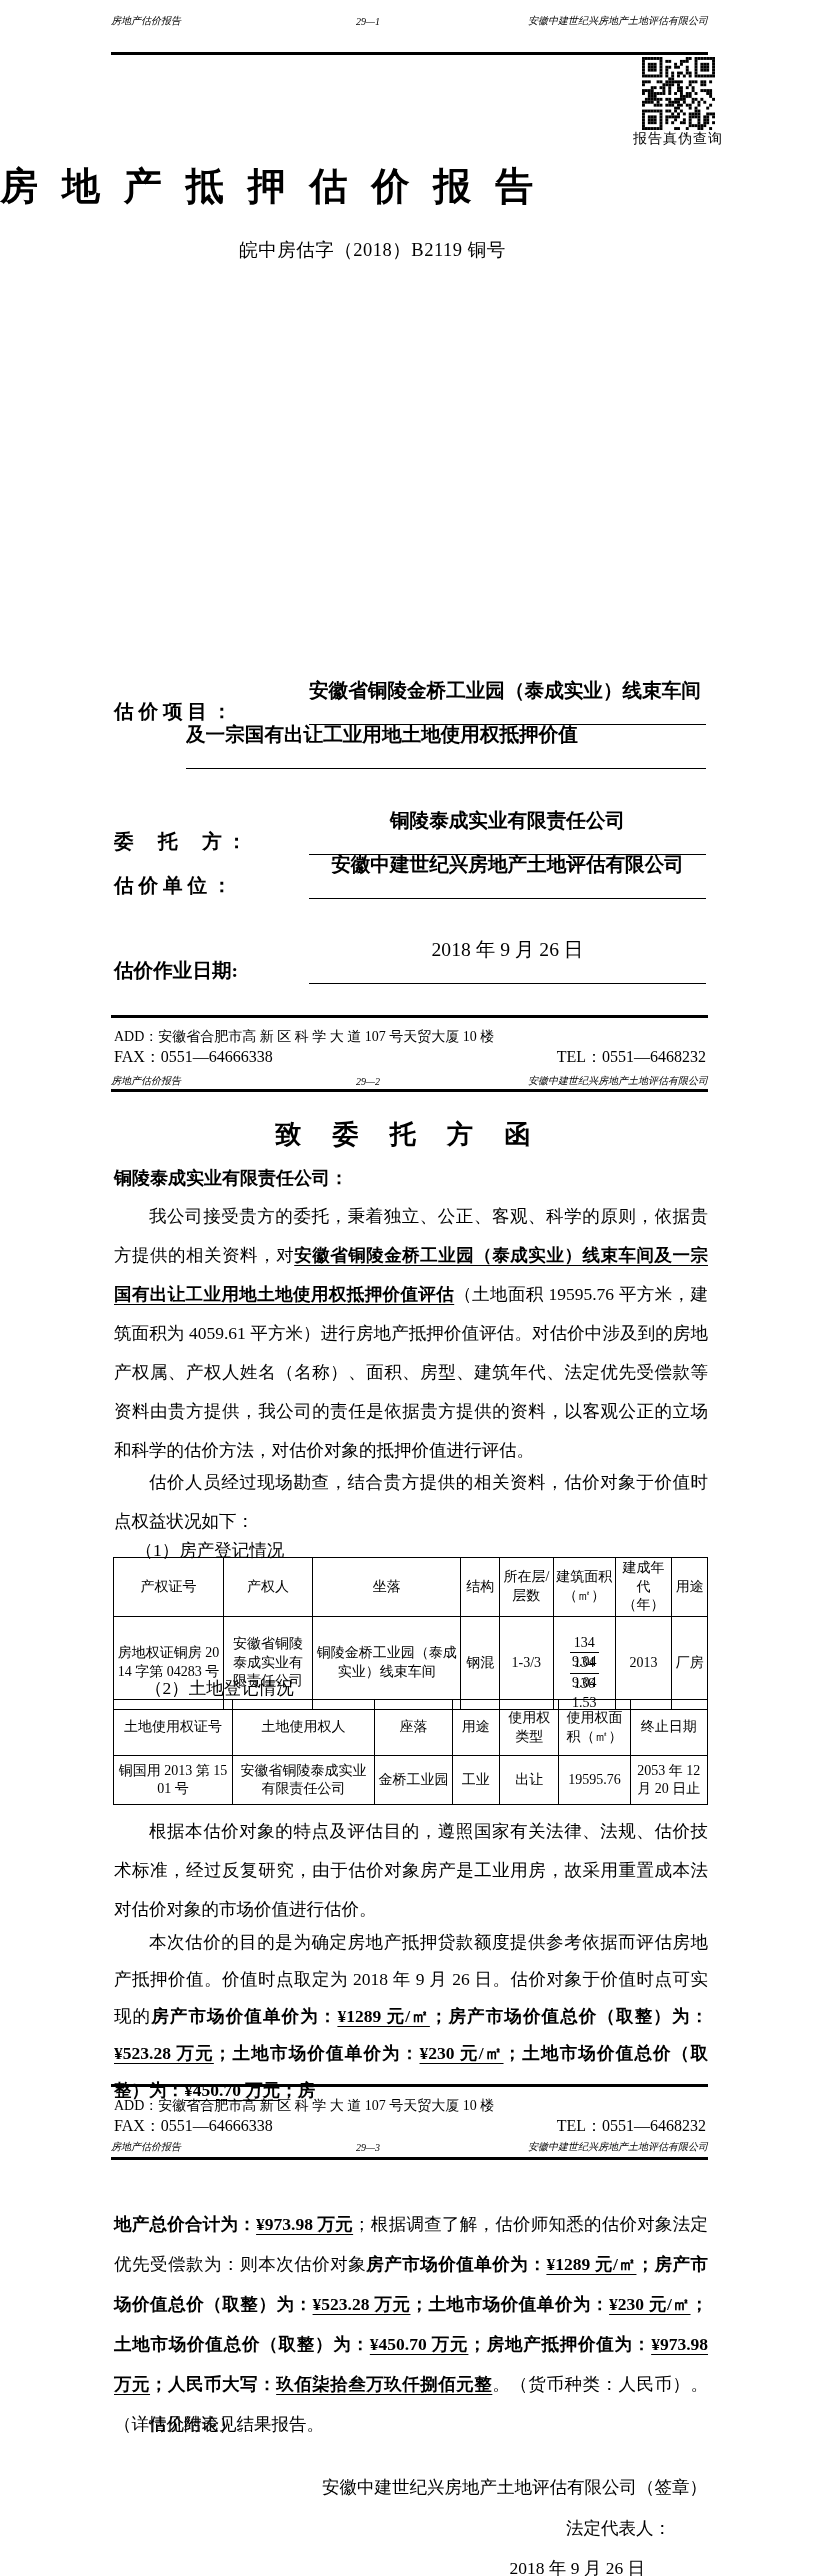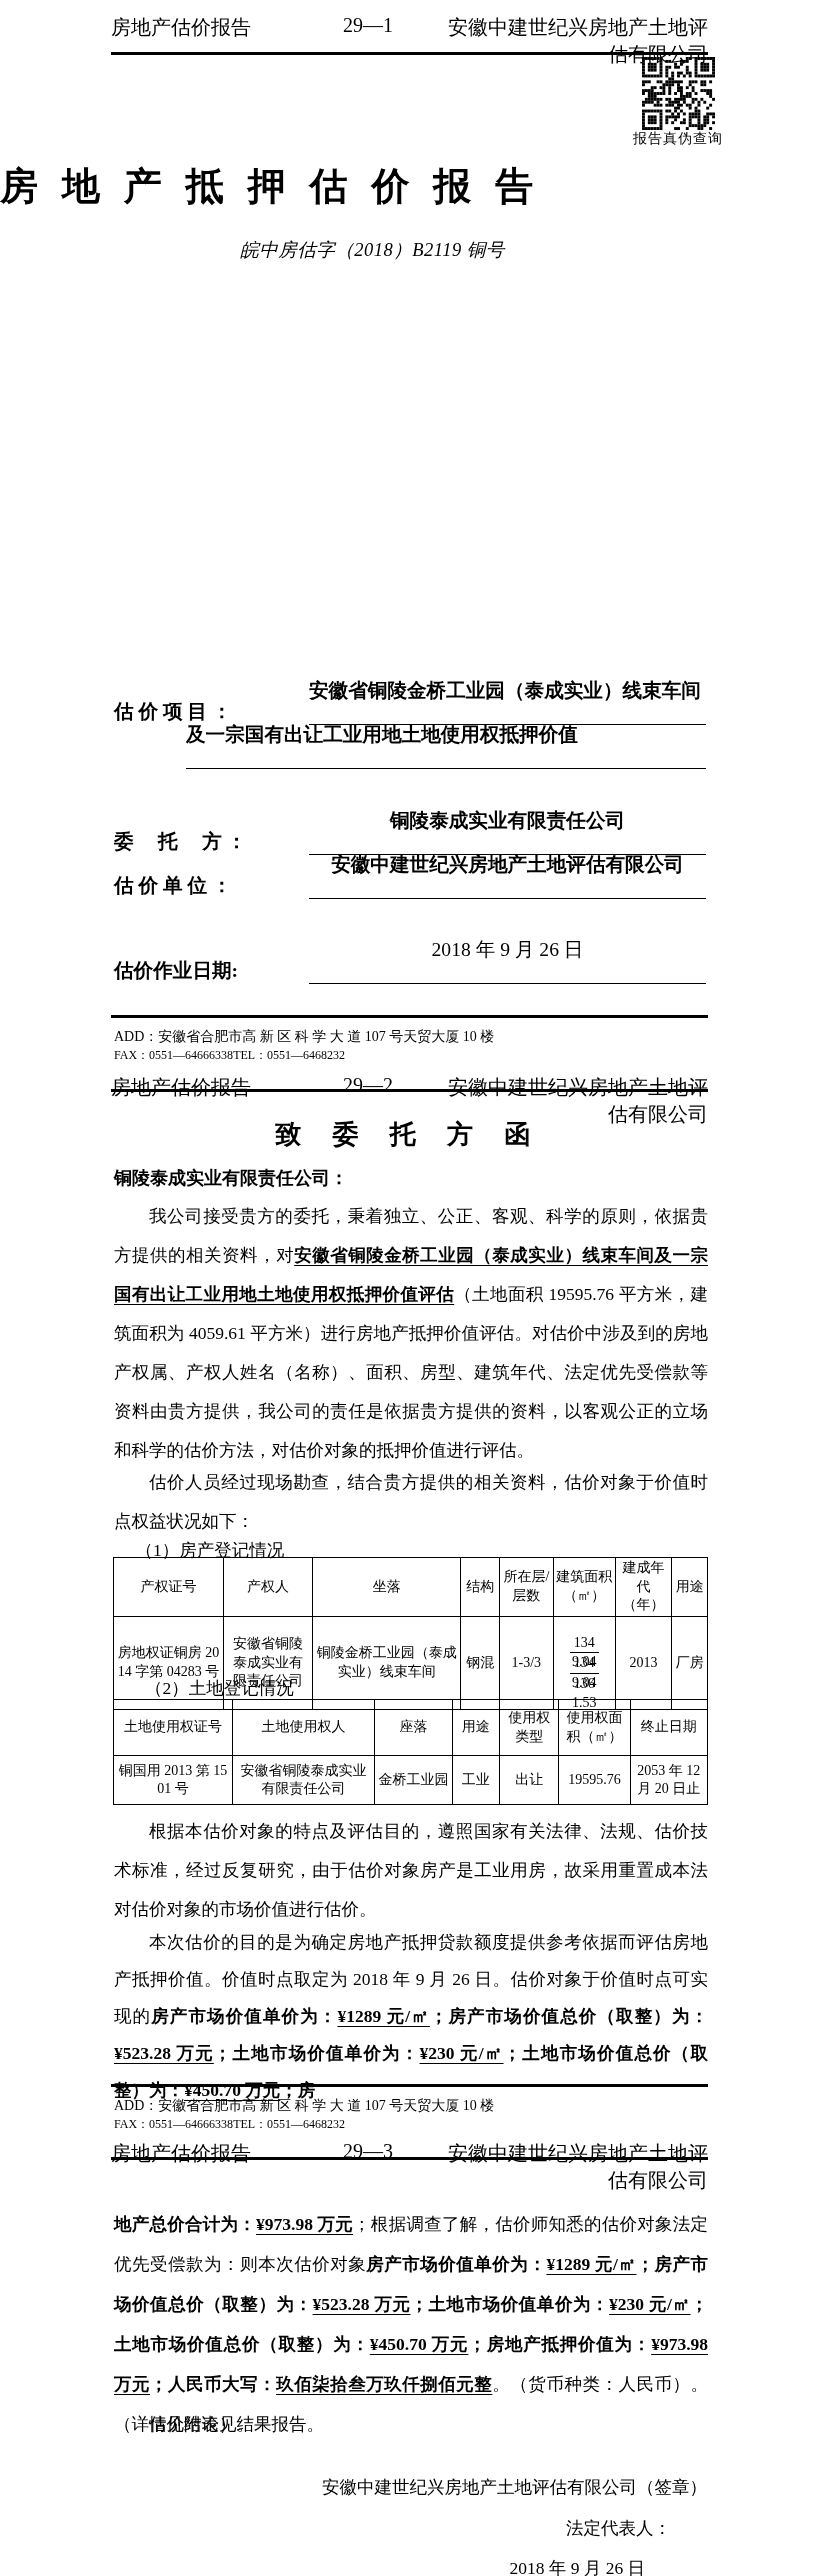--- a/index.html
+++ b/index.html
@@ -1,34 +1,34 @@
 <!DOCTYPE html>
 <html style="font-size:8.2px"><head>
 <meta charset="utf-8">
 <style>
   html,body{margin:0;padding:0;background:#fff;}
   #doc{position:relative;width:818px;height:3202px;background:#fff;overflow:hidden;
        font-family:"Liberation Serif","DejaVu Serif",serif;color:#000;}
   .abs{position:absolute;}
-  .pghead{position:absolute;left:111px;width:597px;display:flex;align-items:flex-start;font-size:20px;}
+  .pghead{position:absolute;left:111px;width:597px;display:flex;align-items:center;font-size:10px;font-style:italic;}
   .ph-l{width:185px;text-align:left;}
   .ph-c{flex:1;text-align:center;}
   .ph-r{width:268px;text-align:right;}
   .rule{position:absolute;left:111px;width:597px;height:2.6px;background:#000;}
   .qrlabel{position:absolute;left:624px;width:108px;text-align:center;font-size:14px;letter-spacing:1px;}
   .title{position:absolute;left:0;width:818px;font-size:38px;font-weight:bold;letter-spacing:7.2px;}
-  .subtitle{position:absolute;left:0;width:745px;text-align:center;font-size:18.5px;letter-spacing:0.5px;font-style:italic;}
+  .subtitle{position:absolute;left:0;width:745px;text-align:center;font-size:18.5px;letter-spacing:0.5px;}
   .field{position:absolute;left:114px;width:592px;display:flex;align-items:flex-end;height:28px;font-size:19.6px;white-space:nowrap;}
   .flabel{width:195px;font-weight:bold;flex:none;}
   .fspacer{width:72px;flex:none;}
   .fval{flex:1;border-bottom:1.5px solid #000;text-align:center;padding-bottom:20px;font-weight:bold;overflow:hidden;}
   .fval.leftal{text-align:left;}
   .fval.normal{font-weight:normal;}
   .addr{position:absolute;left:114px;width:592px;font-size:14px;}
-  .faxrow{position:absolute;left:114px;width:592px;display:flex;font-size:12px;}
+  .faxrow{position:absolute;left:114px;width:592px;display:flex;justify-content:space-between;font-size:16px;}
   .letterhead{position:absolute;left:0;width:818px;text-align:center;font-size:26px;font-weight:bold;letter-spacing:12.4px;}
   .salutation{position:absolute;left:114px;font-size:18px;font-weight:bold;}
   .para{position:absolute;left:114px;width:594px;font-size:17.5px;line-height:39px;text-align:justify;text-indent:35px;}
   .para.noind{text-indent:0;}
   .b{font-weight:bold;}
   .bu{font-weight:bold;text-decoration:underline;text-decoration-thickness:1px;text-underline-offset:4.1px;}
   .subhead{position:absolute;left:114px;width:592px;font-size:17.5px;}
   .tbl{position:absolute;left:113px;width:595px;border-collapse:collapse;table-layout:fixed;font-size:14px;}
   .tbl th,.tbl td{border:1px solid #000;text-align:center;vertical-align:middle;font-weight:normal;
        padding:1px 2.1px;line-height:18.5px;word-break:break-all;}

